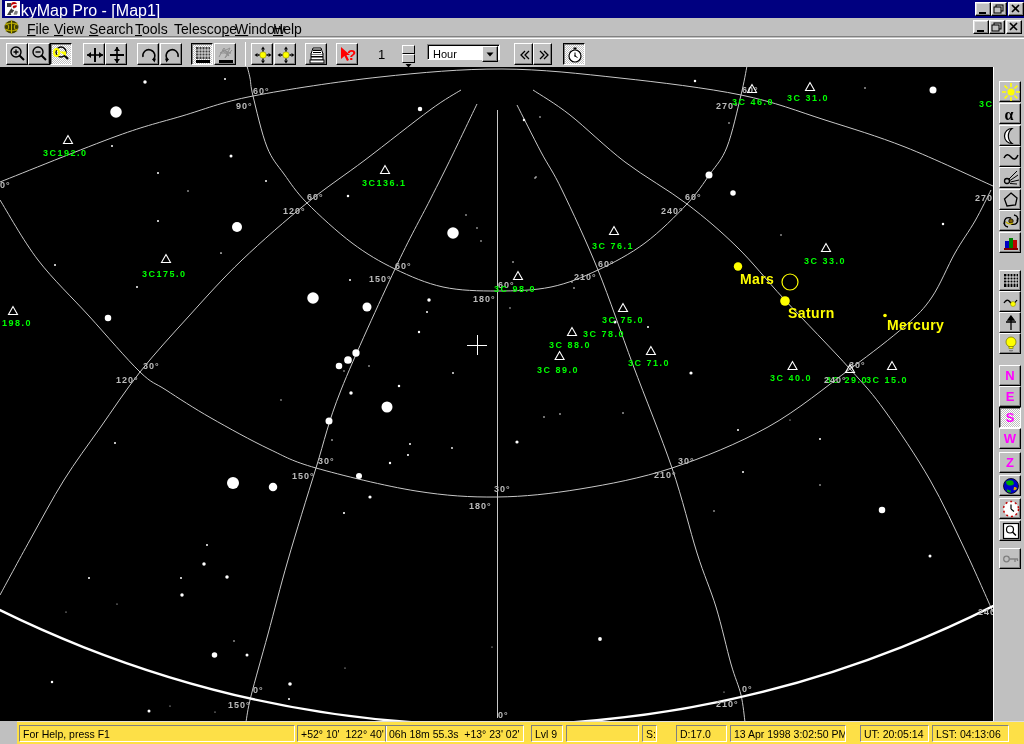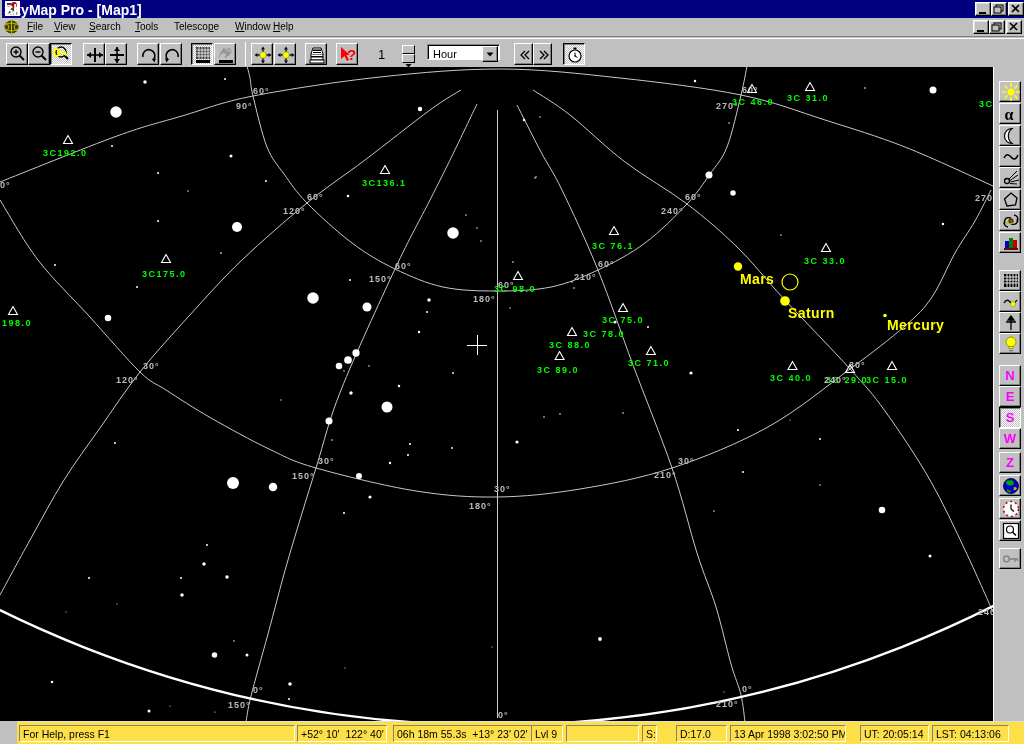--- a/index.html
+++ b/index.html
@@ -1,23 +1,23 @@
 <!DOCTYPE html>
 <html><head><meta charset="utf-8">
 <style>
 *{margin:0;padding:0;box-sizing:border-box;}
 html,body{width:1024px;height:744px;overflow:hidden;background:#c0c0c0;font-family:"Liberation Sans",sans-serif;}
 #win{position:absolute;left:0;top:0;width:1024px;height:744px;background:#c0c0c0;}
 
 #title{position:absolute;left:2px;top:0;width:1022px;height:18px;background:#000080;color:#fff;}
-#title .txt{position:absolute;left:2px;top:2px;font-size:14px;font-weight:bold;letter-spacing:0px;}
+#title .txt{position:absolute;left:8px;top:2px;font-size:16px;font-weight:normal;letter-spacing:0px;}
 .wbtn{position:absolute;width:16px;height:14px;background:#c0c0c0;border-top:1px solid #fff;border-left:1px solid #fff;border-right:1px solid #000;border-bottom:1px solid #000;box-shadow:inset -1px -1px 0 #808080,inset 1px 1px 0 #dfdfdf;font-size:9px;text-align:center;color:#000;}
 
 #menu{position:absolute;left:0;top:18px;width:1024px;height:19px;background:#c0c0c0;border-bottom:1px solid #808080;}
-#menu span{position:absolute;top:3px;font-size:10px;color:#000;}
+#menu span{position:absolute;top:3px;font-size:14px;color:#000;}
 #menu u{text-decoration:underline;}
 
 #tbar{position:absolute;left:0;top:38px;width:1024px;height:29px;background:#c0c0c0;border-top:1px solid #fff;}
 .tb{position:absolute;top:4px;width:22px;height:22px;background:#c0c0c0;border:1px solid;border-color:#fff #000 #000 #fff;box-shadow:inset -1px -1px 0 #808080;}
 .tb.pressed{border-color:#000 #fff #fff #000;box-shadow:inset 1px 1px 0 #808080;background-image:repeating-conic-gradient(#fff 0 25%,#c0c0c0 0 50%);background-size:2px 2px;}
 .tb svg{position:absolute;left:1px;top:1px;}
 
 #status{position:absolute;left:0;top:721px;width:1024px;height:23px;background:#fde047;border-top:1px solid #dfdfdf;margin-left:17px;}
 .sp{position:absolute;top:3px;height:17px;border:1px solid;border-color:#808080 #fff #fff #808080;font-size:10.5px;color:#000;padding-left:3px;padding-top:2px;white-space:nowrap;overflow:hidden;}
 
@@ -497,21 +497,21 @@
           <g stroke="#808080" fill="none" stroke-width="1.3">
             <circle cx="5.5" cy="10" r="2.8"></circle>
             <path d="M8.3,10 H17 M14,10 v3 M16.5,10 v2"></path>
           </g>
         </svg>
       </div>
 </div>
 <div id="status">
 <div class="sp" style="left:2px;width:276px">For Help, press F1</div>
 <div class="sp" style="left:280px;width:90px">+52° 10'&nbsp;&nbsp;122° 40'</div>
-<div class="sp" style="left:376px;width:139px">06h 18m 55.3s&nbsp;&nbsp;+13° 23' 02'</div>
+<div class="sp" style="left:368px;width:139px">06h 18m 55.3s&nbsp;&nbsp;+13° 23' 02'</div>
 <div class="sp" style="left:514px;width:32px">Lvl 9</div>
 <div class="sp" style="left:549px;width:73px"></div>
 <div class="sp" style="left:625px;width:15px">S:4.0</div>
 <div class="sp" style="left:659px;width:51px">D:17.0</div>
 <div class="sp" style="left:713px;width:116px">13 Apr 1998 3:02:50 PM</div>
 <div class="sp" style="left:843px;width:69px">UT: 20:05:14</div>
 <div class="sp" style="left:915px;width:77px">LST: 04:13:06</div>
 <svg style="position:absolute;right:0;top:8px" width="14" height="14">
         <g stroke="#808080" stroke-width="1.5">
           <path d="M13,2 L2,13 M13,7 L7,13 M13,12 L12,13"></path>

